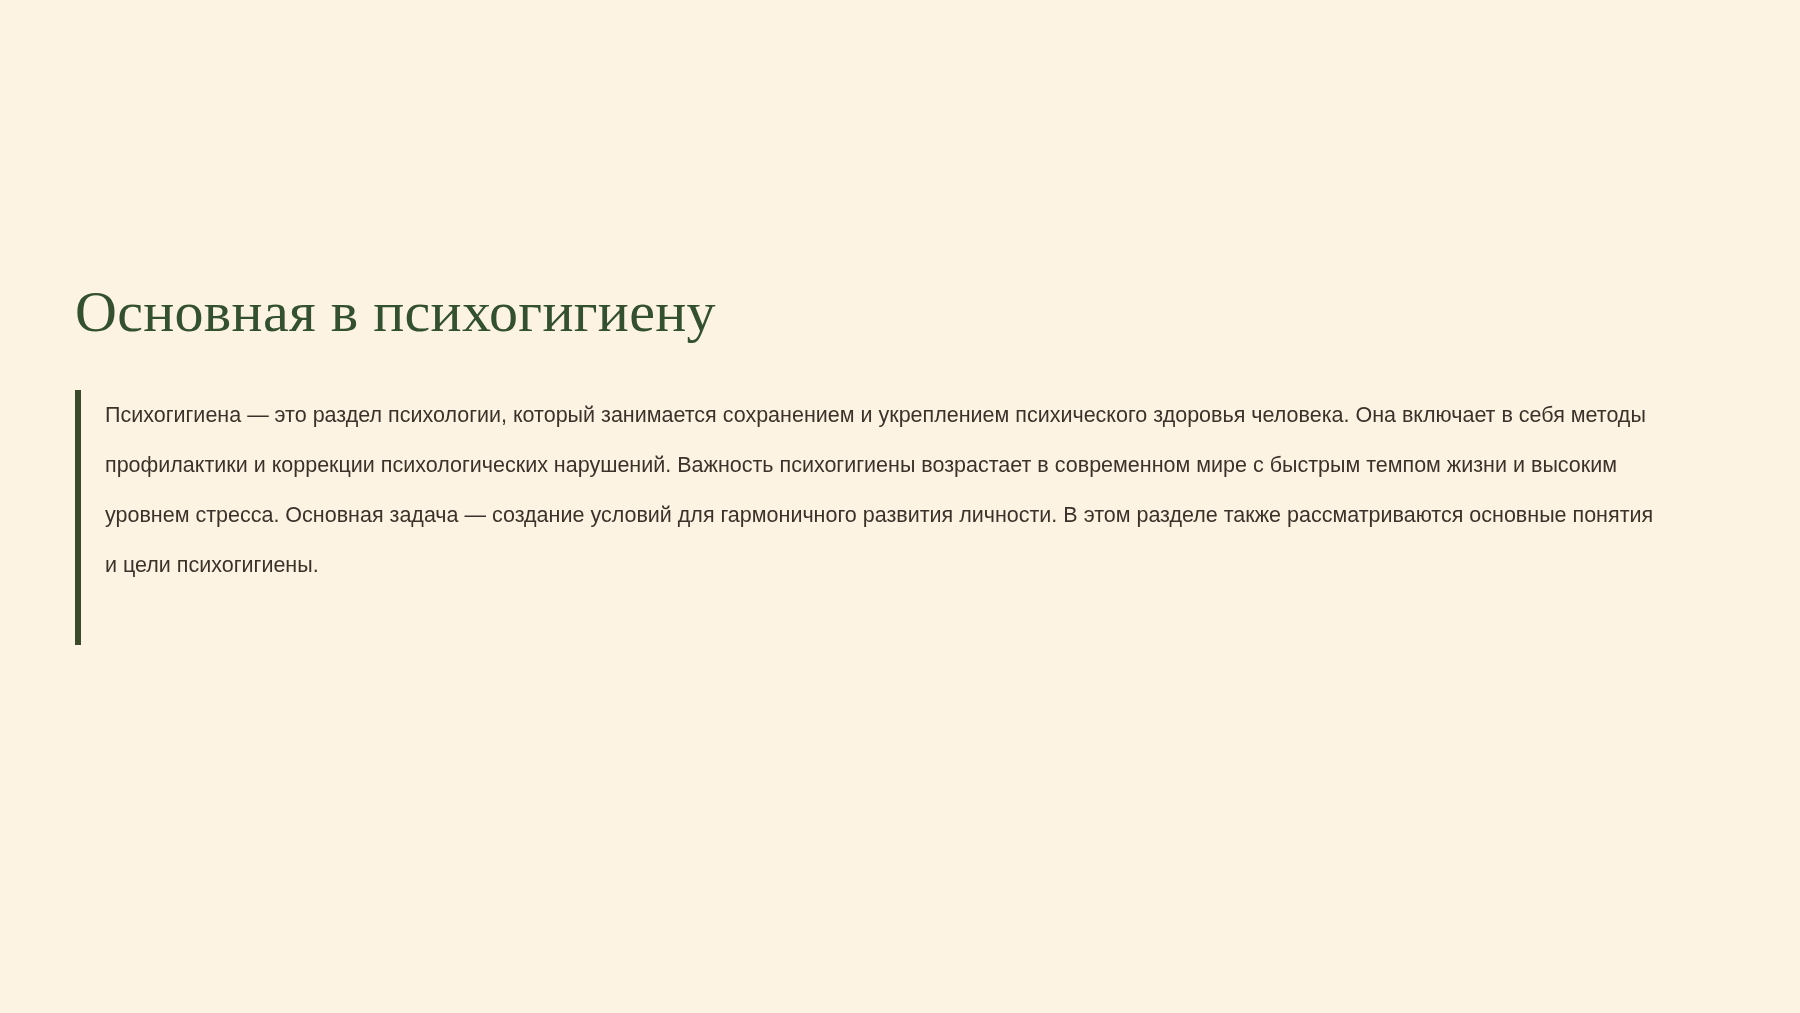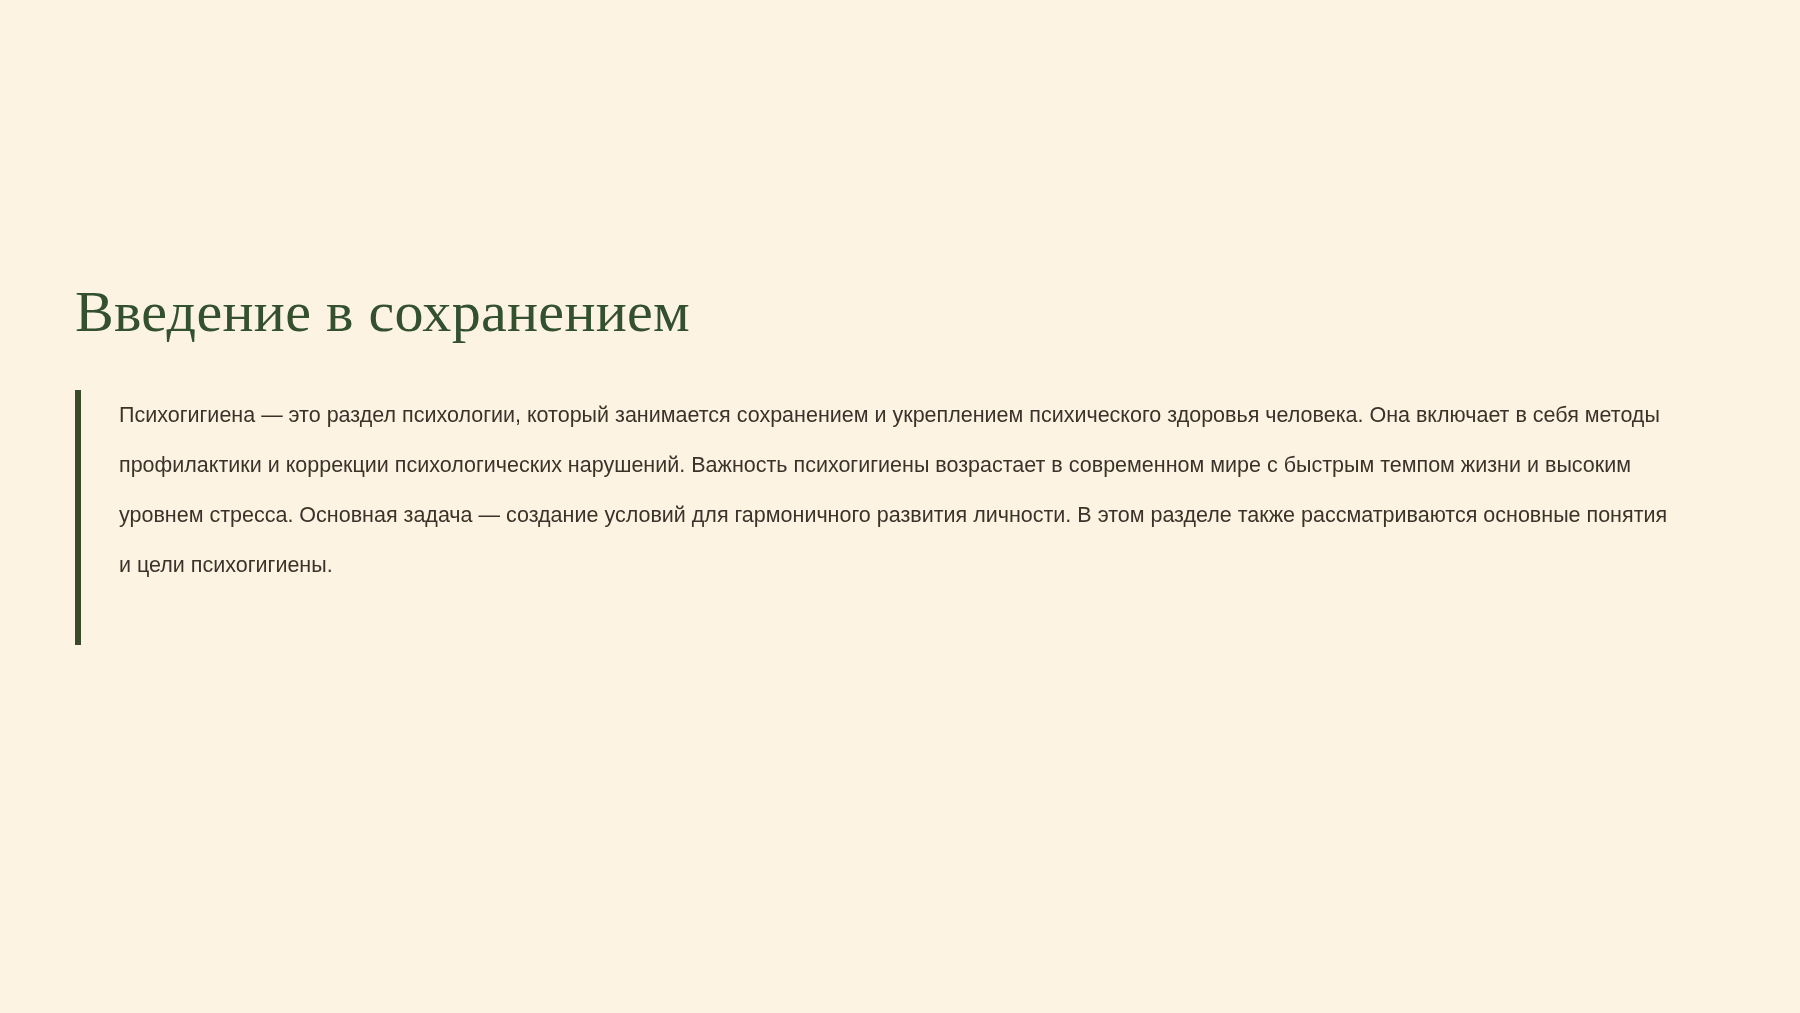--- a/index.html
+++ b/index.html
@@ -38,21 +38,21 @@
     font-size: 58px;
     line-height: 1.12;
     letter-spacing: 0.3px;
     color: #33502f;
     white-space: nowrap;
   }
 
   #intro-callout {
     position: relative;
     margin-top: 45px;
-    padding-left: 44px;
+    padding-left: 30px;
     min-height: 255px;
   }
 
   #accent-bar {
     position: absolute;
     left: 0;
     top: 0;
     width: 6px;
     height: 255px;
     background: #3a4a28;
@@ -71,21 +71,21 @@
     text-align: left;
   }
 </style>
 </head>
 <body>
 
 <div id="slide" style="background: rgb(253, 243, 227);">
 
   <section id="content-block">
 
-    <h1 id="page-title" style="color: rgb(51, 80, 47);">Введение в сохранением</h1>
+    <h1 id="page-title" style="color: rgb(51, 80, 47);">Основная в психогигиену</h1>
 
     <div id="intro-callout">
       <span id="accent-bar" style="background: rgb(58, 74, 40);"></span>
       <p id="intro-paragraph" style="color: rgb(59, 50, 41);">Психогигиена — это раздел психологии, который занимается сохранением и укреплением психического здоровья человека. Она включает в себя методы профилактики и коррекции психологических нарушений. Важность психогигиены возрастает в современном мире с быстрым темпом жизни и высоким уровнем стресса. Основная задача — создание условий для гармоничного развития личности. В этом разделе также рассматриваются основные понятия и цели психогигиены.</p>
     </div>
 
   </section>
 
 </div>
 

